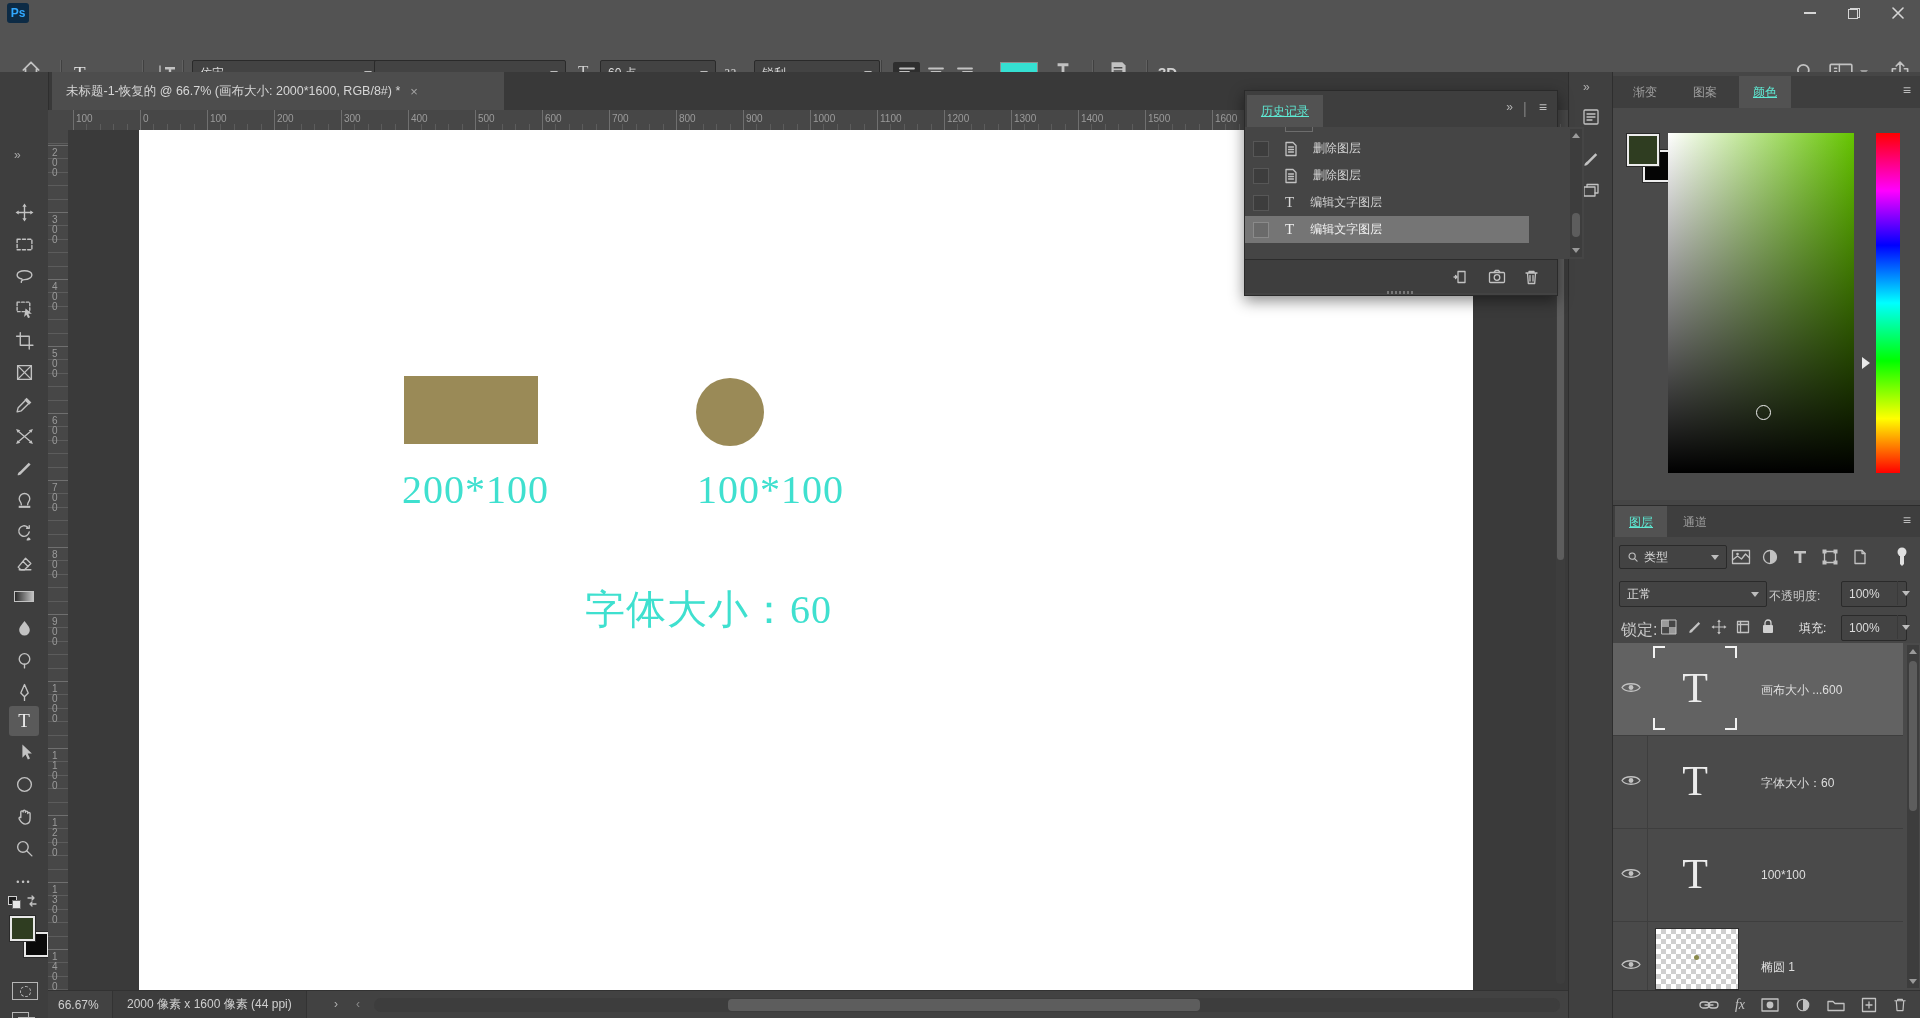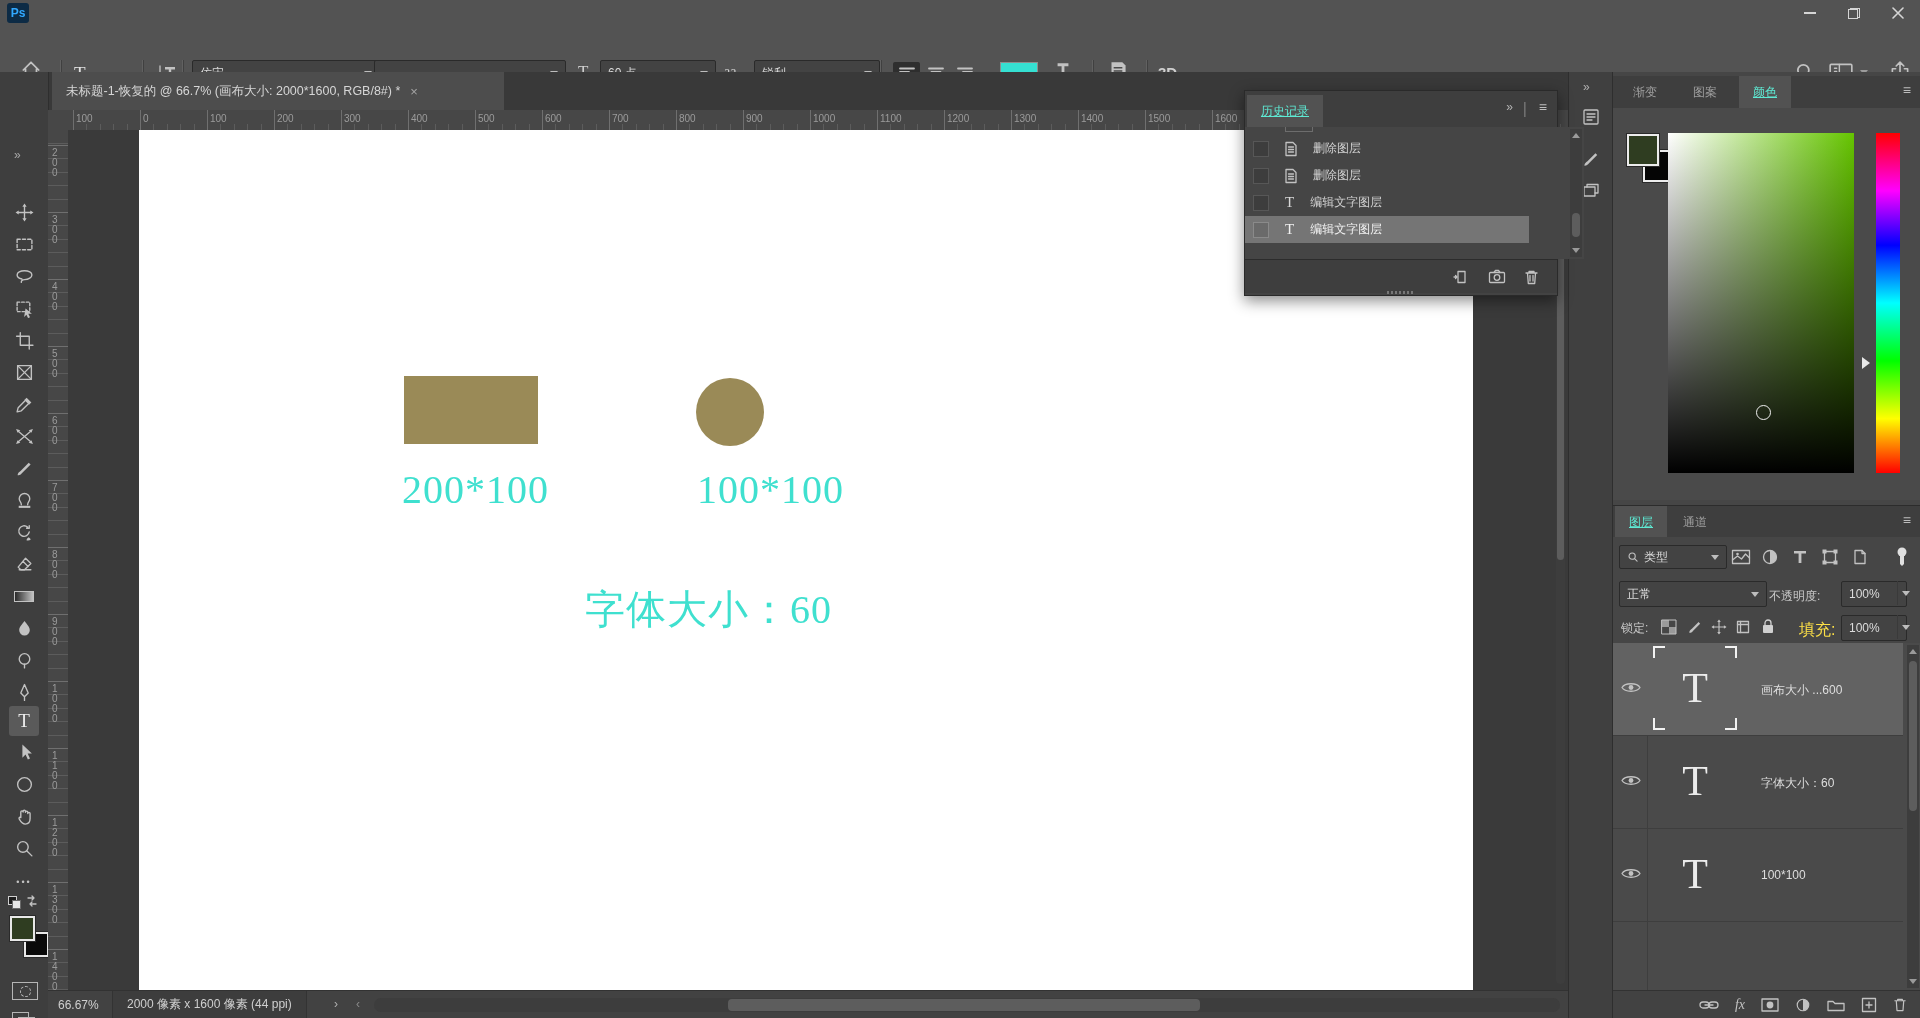--- a/index.html
+++ b/index.html
@@ -552,42 +552,42 @@
     <span class="A" style="left:156px;top:11px;font-size:12px;color:#c8c8c8;">不透明度:</span>
     <div class="A cb" style="left:228px;top:4px;width:50px;">
       <span>100%</span>
     </div>
     <div class="A" style="left:284px;top:4px;width:16px;height:24px;display:flex;align-items:center;justify-content:center;border-left:1px solid #3a3a3a;">
         <div class="chev"></div>
       </div>
   </div>
 
   <div class="A" style="left:0;top:539px;width:308px;height:32px;background:#464646;border-bottom:1px solid #3a3a3a;">
-    <span class="A" style="left:8px;top:9px;font-size:12px;color:#c8c8c8;text-align:right;">锁定:</span>
+    <span class="A" style="left:8px;top:9px;font-size:16px;color:#c8c8c8;text-align:right;">锁定:</span>
     <svg class="A" style="left:48px;top:8px;" width="16" height="16" viewBox="0 0 16 16">
         <rect class="icf" x="1" y="1" width="7" height="7" style="fill:#9a9a9a"></rect>
         <rect class="icf" x="8" y="8" width="7" height="7" style="fill:#9a9a9a"></rect>
         <rect class="ic" x="1" y="1" width="14" height="14" style="stroke-width:1"></rect>
       </svg>
     <svg class="A" style="left:74px;top:8px;" width="16" height="16" viewBox="0 0 18 18">
         <path class="icf" d="M2.5 15.5c.2-2.8 1.6-3 3-4.4L13 3.5l1.8 1.8-7.6 7.5c-1.4 1.4-1.8 2.7-4.7 2.7z"></path>
       </svg>
     <svg class="A" style="left:98px;top:8px;" width="16" height="16" viewBox="0 0 18 18">
         <path class="ic" d="M9 2.5v13M2.5 9h13"></path>
         <path class="icf" d="M9 .5l2 3H7zM9 17.5l2-3H7zM.5 9l3-2v4zM17.5 9l-3-2v4z"></path>
       </svg>
     <svg class="A" style="left:122px;top:8px;" width="16" height="16" viewBox="0 0 16 16">
         <rect class="ic" x="2.5" y="2.5" width="11" height="11"></rect>
         <path class="ic" d="M2.5 5.5h11M5.5 2.5v11"></path>
       </svg>
     <svg class="A" style="left:148px;top:7px;" width="14" height="17" viewBox="0 0 14 17">
         <rect class="icf" style="fill:#d0d0d0" x="2" y="7" width="10" height="8" rx="1"></rect>
         <path class="ic" style="stroke:#d0d0d0" d="M4 7V5a3 3 0 0 1 6 0v2"></path>
       </svg>
-    <span class="A" style="left:186px;top:9px;font-size:16px;color:#fde047;">填充:</span>
+    <span class="A" style="left:186px;top:9px;font-size:12px;color:#e5e5e5;">填充:</span>
     <div class="A cb" style="left:228px;top:4px;width:50px;">
       <span>100%</span>
     </div>
     <div class="A" style="left:284px;top:4px;width:16px;height:24px;display:flex;align-items:center;justify-content:center;border-left:1px solid #3a3a3a;">
         <div class="chev"></div>
       </div>
   </div>
 
   <div class="A" style="left:0;top:571px;width:308px;height:347px;background:#4a4a4a;overflow:hidden;">
     <div class="eyecol"></div>
@@ -622,20 +622,30 @@
       <svg class="A" style="left:8px;top:38px;" width="20" height="13" viewBox="0 0 20 13">
           <path class="ic" d="M1 6.5C4 1.5 16 1.5 19 6.5 16 11.5 4 11.5 1 6.5z"></path>
           <circle class="icf" cx="10" cy="6.5" r="2.4"></circle>
         </svg>
       <div class="A" style="left:40px;top:3px;width:84px;height:84px;display:flex;align-items:center;justify-content:center;">
         <span class="thumbT">T</span>
       </div>
       <span class="A" style="left:148px;top:39px;">100*100</span>
     </div>
 
+    <div class="lrow" style="top:279px;height:68px;border-bottom:none;">
+      <svg class="A" style="left:8px;top:36px;" width="20" height="13" viewBox="0 0 20 13">
+          <path class="ic" d="M1 6.5C4 1.5 16 1.5 19 6.5 16 11.5 4 11.5 1 6.5z"></path>
+          <circle class="icf" cx="10" cy="6.5" r="2.4"></circle>
+        </svg>
+      <div class="A checker" style="left:42px;top:6px;width:82px;height:60px;border:1px solid #2e2e2e;">
+        <div class="A" style="left:38px;top:26px;width:5px;height:5px;border-radius:50%;background:#8a8a4a;"></div>
+      </div>
+      <span class="A" style="left:148px;top:37px;">椭圆 1</span>
+    </div>
 
     <div class="A sbtrack" style="right:2px;top:2px;width:12px;height:343px;">
       <div class="tri-up" style="margin:4px auto 0;"></div>
       <div class="sbthumb A" style="left:2px;top:16px;width:8px;height:150px;"></div>
       <div class="tri-dn A" style="left:2px;bottom:4px;"></div>
     </div>
   </div>
 
   <div class="A R" style="left:0;top:918px;width:308px;height:28px;background:#424242;border-top:1px solid #323232;justify-content:flex-end;gap:16px;padding-right:14px;box-sizing:border-box;">
     <svg width="20" height="12" viewBox="0 0 20 12">

